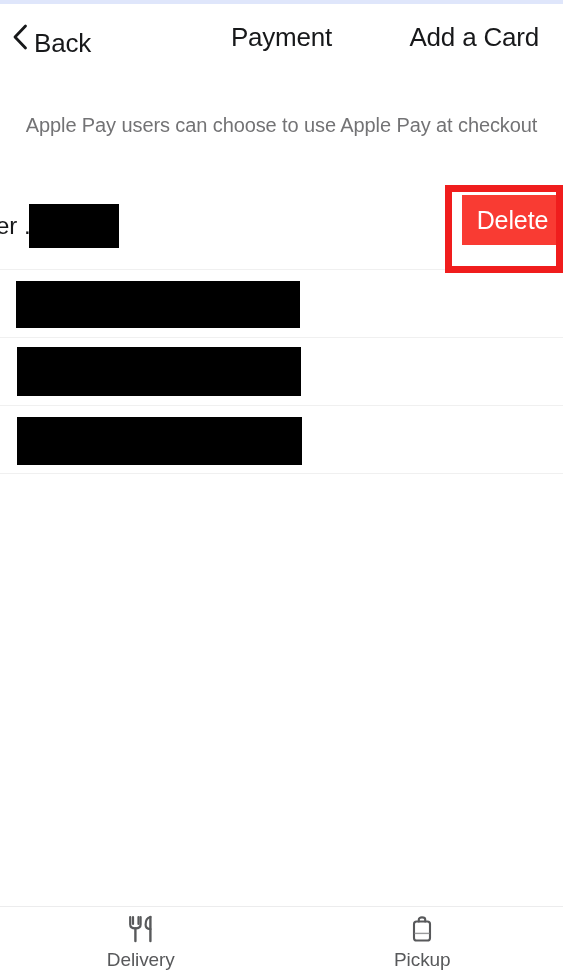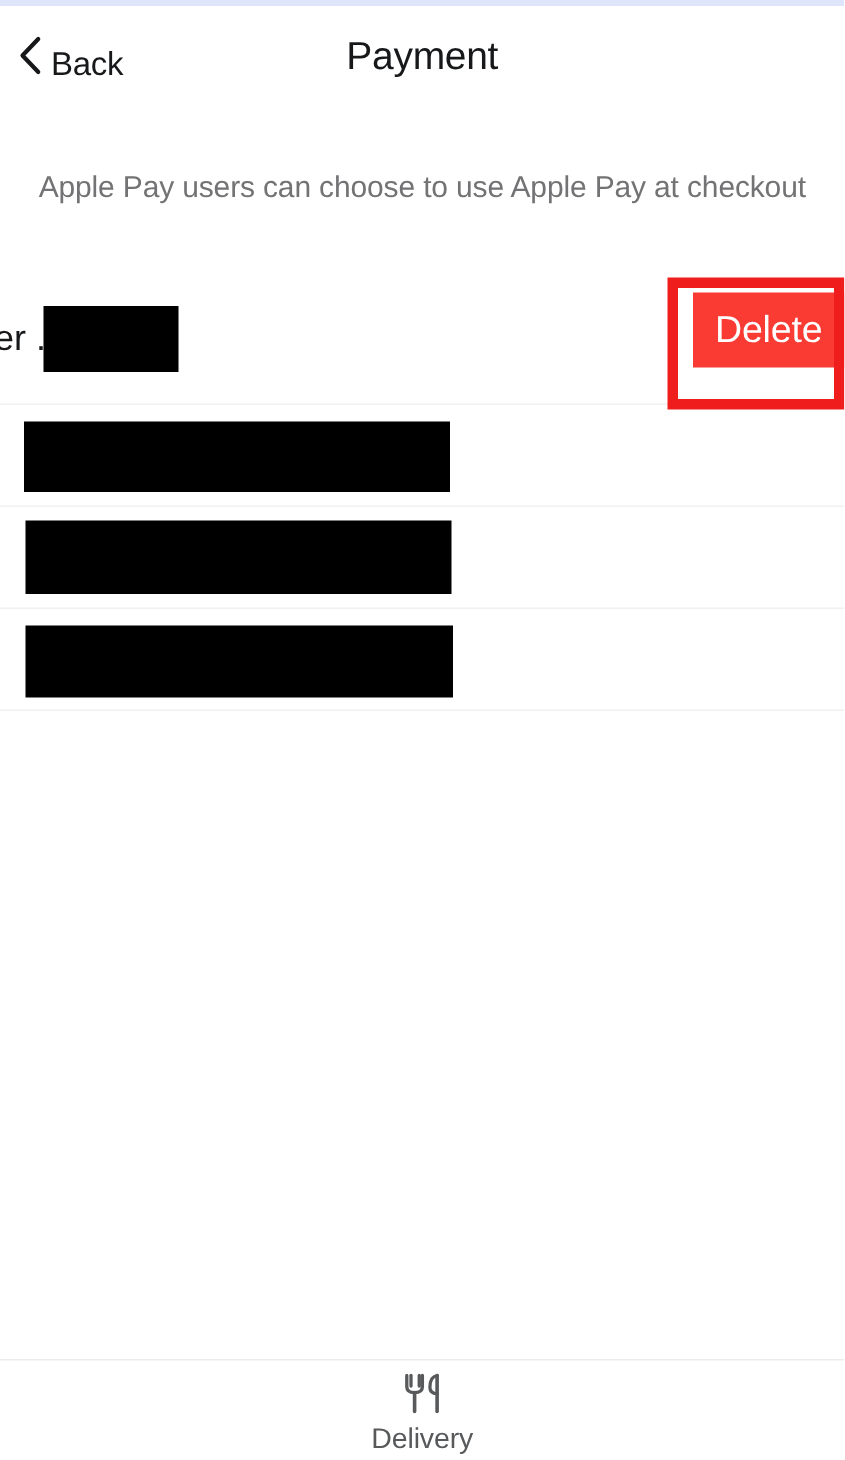--- a/index.html
+++ b/index.html
@@ -49,21 +49,21 @@
     cursor: pointer;
   }
   .chevron-left-icon {
     display: inline-block;
     width: 16px;
     height: 26px;
     position: relative;
   }
   .chevron-left-icon svg { display: block; }
   .back-label {
-    font-size: 22px;
+    font-size: 26px;
     color: #17181a;
     letter-spacing: -0.2px;
     margin-top: 12px;
   }
   .header-title {
     position: absolute;
     left: 0; right: 0;
     text-align: center;
     font-size: 26px;
     color: #17181a;
@@ -197,20 +197,21 @@
       <span class="chevron-left-icon">
         <svg width="16" height="26" viewBox="0 0 16 26">
           <path d="M13.5 2 L3 13 L13.5 24" fill="none" stroke="#17181a" stroke-width="2.8" stroke-linecap="round" stroke-linejoin="round"></path>
         </svg>
       </span>
       <span class="back-label">Back</span>
     </div>
 
     <div class="header-title">Payment</div>
 
+    <div class="add-card-button">Add a Card</div>
   </div>
 
   <div class="apple-pay-note">Apple Pay users can choose to use Apple Pay at checkout</div>
 
   <div class="card-list">
 
     <div class="card-row first" style="height:88px;">
       <span class="row-truncated-text">er ..</span>
       <span class="redaction" style="left:29px; top:22px; width:90px; height:44px;"></span>
 
@@ -241,19 +242,29 @@
           <path d="M11.5 3 L11.5 10" stroke="#58595b" stroke-width="2.2" stroke-linecap="round" fill="none"></path>
           <path d="M3.2 3 L3.2 10.5 C3.2 13 5 14.4 8.4 14.4 C11.8 14.4 13.6 13 13.6 10.5 L13.6 3" stroke="#58595b" stroke-width="2.2" fill="none" stroke-linecap="round" stroke-linejoin="round"></path>
           <path d="M8.4 14.4 L8.4 27" stroke="#58595b" stroke-width="2.4" stroke-linecap="round" fill="none"></path>
           <path d="M23.4 3 C20 3.6 18.6 7 18.6 10.8 C18.6 13.6 20.4 15 23.4 15.2" stroke="#58595b" stroke-width="2.2" fill="none" stroke-linecap="round" stroke-linejoin="round"></path>
           <path d="M23.4 3 L23.4 27" stroke="#58595b" stroke-width="2.4" stroke-linecap="round" fill="none"></path>
         </svg>
       </span>
       <span class="tab-label">Delivery</span>
     </div>
 
+    <div class="tab-item">
+      <span class="tab-icon">
+        <svg width="28" height="30" viewBox="0 0 28 30">
+          <rect x="6" y="7.5" width="16" height="19" rx="2.6" ry="2.6" fill="none" stroke="#58595b" stroke-width="2.1"></rect>
+          <path d="M10.8 7.5 L10.8 5.6 C10.8 4.3 11.8 3.4 14 3.4 C16.2 3.4 17.2 4.3 17.2 5.6 L17.2 7.5" fill="none" stroke="#58595b" stroke-width="2.1" stroke-linecap="round" stroke-linejoin="round"></path>
+          <path d="M6.6 19.4 L21.4 19.4" stroke="#9a9a9c" stroke-width="1.4" fill="none"></path>
+        </svg>
+      </span>
+      <span class="tab-label">Pickup</span>
+    </div>
 
 
 
 
   </div>
 
 </div>
 
 </body></html>

